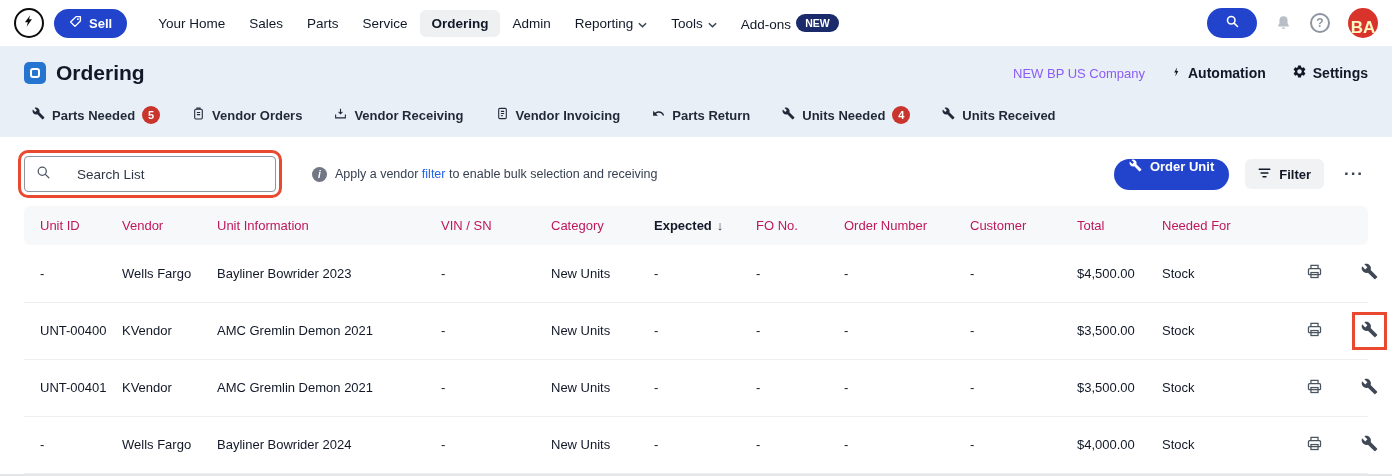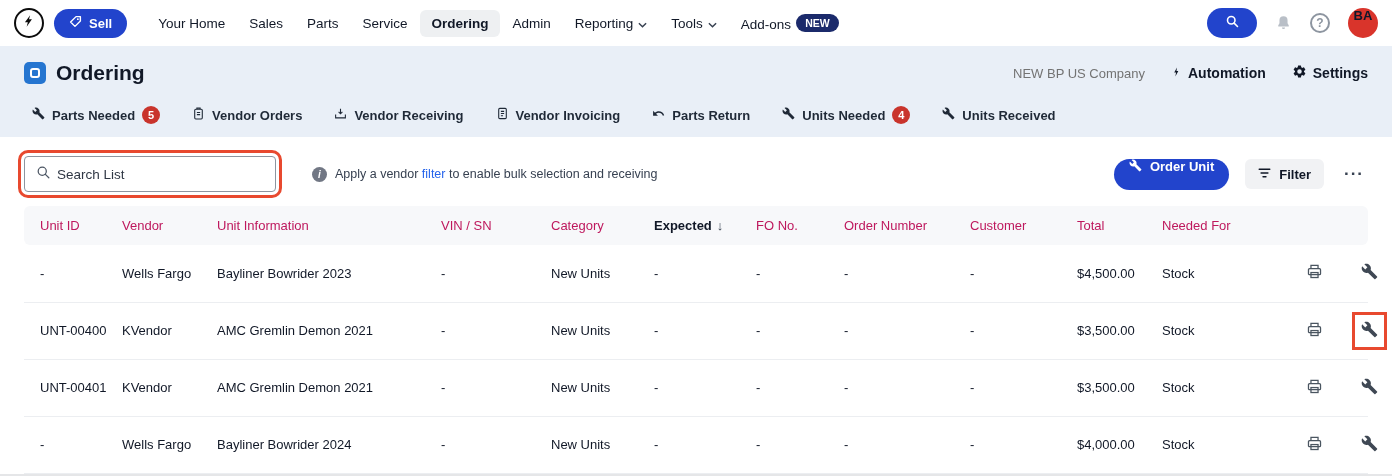--- a/index.html
+++ b/index.html
@@ -14,46 +14,46 @@
     display:flex; align-items:center; gap:7px; font-weight:700; font-size:13px; cursor:pointer; font-family:inherit; }
   .nav-items { display:flex; align-items:center; gap:2px; margin-left:10px; }
   .nav-item { padding:6px 11px; font-size:13.5px; color:#111827; border-radius:6px; display:flex; gap:5px; align-items:flex-end; cursor:pointer; white-space:nowrap; background:none; border:none; font-family:inherit; }
   .nav-item.active { background:#eef0f2; font-weight:700; }
   .new-badge { background:#1b2a6b; color:#fff; font-size:10.5px; font-weight:700; padding:3px 9px; border-radius:10px; }
   .topnav-right { margin-left:auto; display:flex; align-items:center; gap:18px; }
   .search-pill { background:#2244cc; width:50px; height:30px; border-radius:15px; border:none; display:flex; align-items:center; justify-content:center; cursor:pointer; }
   .icon-plain { background:none; border:none; display:flex; align-items:center; cursor:pointer; }
   .help-circle { width:20px; height:20px; border:2px solid #8d95a0; color:#8d95a0; border-radius:50%;
     display:flex; align-items:center; justify-content:center; font-size:12px; font-weight:700; cursor:pointer; background:none; }
-  .avatar { width:30px; height:30px; border-radius:50%; background:#d9342b; color:#0f172a; font-weight:700; font-size:13px;
-    display:flex; align-items:flex-start; justify-content:center; border:none; cursor:pointer; }
+  .avatar { width:30px; height:30px; border-radius:50%; background:#d9342b; color:#fef9c3; font-weight:700; font-size:17px;
+    display:flex; align-items:flex-end; justify-content:center; border:none; cursor:pointer; }
 
   
   .subheader { background:#e9eff7; padding:0 24px; flex:0 0 auto; }
   .subheader-top { display:flex; align-items:center; height:54px; gap:10px; }
   .module-icon { width:22px; height:22px; border-radius:5px; background:#2575d0; display:flex; align-items:center; justify-content:center; }
   .module-icon .dot { width:10px; height:10px; border-radius:3px; border:2px solid #fff; }
   .page-title { font-size:21px; font-weight:700; color:#111827; }
   .subheader-right { margin-left:auto; display:flex; gap:26px; align-items:center; font-size:13px; }
-  .company-name { color:#737373;margin-left:40px; }
+  .company-name { color:#8b5cf6;margin-left:40px; }
   .hdr-action { font-weight:700; color:#111827; display:flex; gap:6px; align-items:center; cursor:pointer; background:none; border:none; font-size:14px; font-family:inherit; }
 
   .tabs { display:flex; gap:28px; padding:2px 6px 0; }
   .tab { display:flex; align-items:center; gap:7px; font-size:13px; font-weight:700; color:#1f2937;
     padding:4px 2px 13px; position:relative; cursor:pointer; white-space:nowrap; background:none; border:none; font-family:inherit; }
   .tab.active::after { content:''; position:absolute; left:0; right:0; bottom:0; height:3px; background:#141c3a; }
   .count-badge { min-width:18px; height:18px; border-radius:50%; background:#c9342c; color:#fff; font-size:11px; font-weight:700;
     display:flex; align-items:center; justify-content:center; padding:0 3px; }
   .tab svg { flex:0 0 auto; }
 
   
   .content { padding:13px 24px 0; flex:1 1 auto; }
   .toolbar { display:flex; align-items:center; margin:6px 0 14px; }
   .search-box { width:252px; height:36px; border:1px solid #8d95a0; border-radius:4px; display:flex; align-items:center;
-    padding:0 11px; gap:6px; background:#fff; outline:3px solid #e8492f; outline-offset:3px; }
+    padding:0 11px; gap:26px; background:#fff; outline:3px solid #e8492f; outline-offset:3px; }
   .search-box input { border:none; outline:none; font-size:13.5px; width:100%; color:#111827; font-family:inherit; background:transparent; }
   .search-box input::placeholder { color:#2f3744; opacity:1; }
   .info { display:flex; align-items:center; gap:8px; margin-left:36px; font-size:12.5px; color:#374151; }
   .info-icon { background:#717784; color:#fff; border-radius:50%; width:15px; height:15px; font-size:10px;
     display:flex; align-items:center; justify-content:center; font-style:italic; font-weight:700; }
   .info a { color:#2563eb; text-decoration:none; }
   .toolbar-right { margin-left:auto; display:flex; align-items:center; gap:16px; }
   .order-unit-btn { background:#2244cc; color:#fff; border-radius:16px; height:31px; padding:0 15px; font-size:13px; font-weight:700;
     display:flex; gap:8px; align-items:flex-start; border:none; cursor:pointer; font-family:inherit; }
   .filter-btn { background:#f1f2f4; border:none; border-radius:6px; height:30px; padding:0 13px; font-size:13px; font-weight:700;

